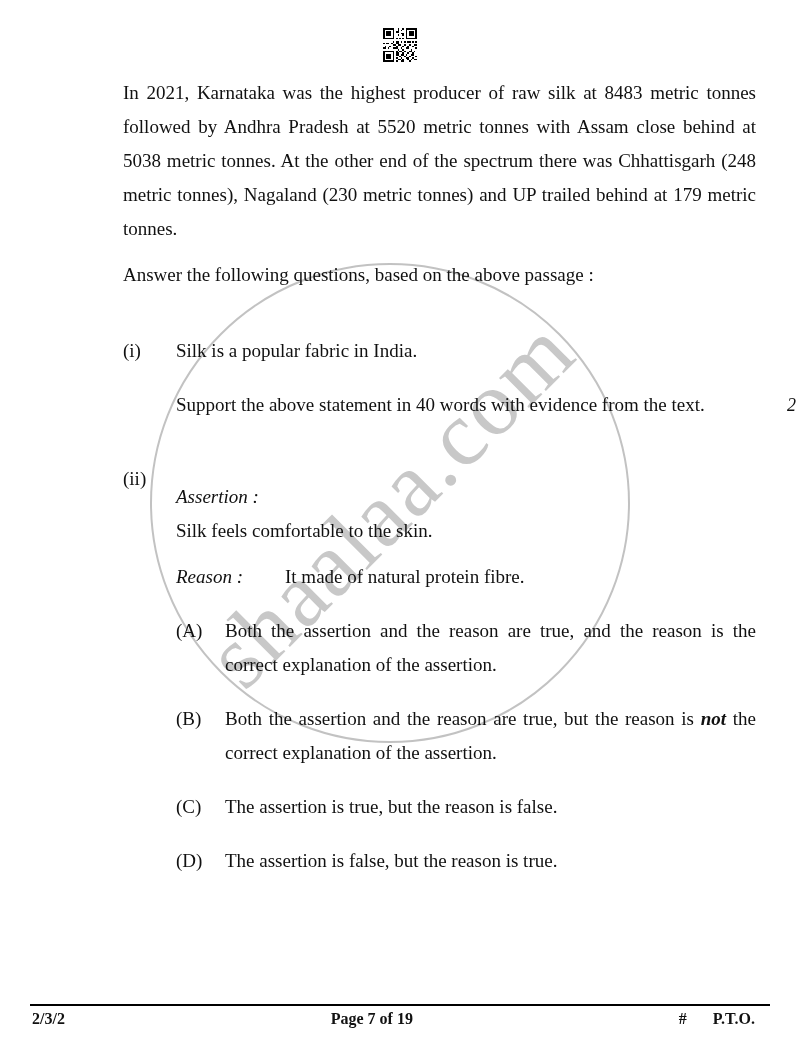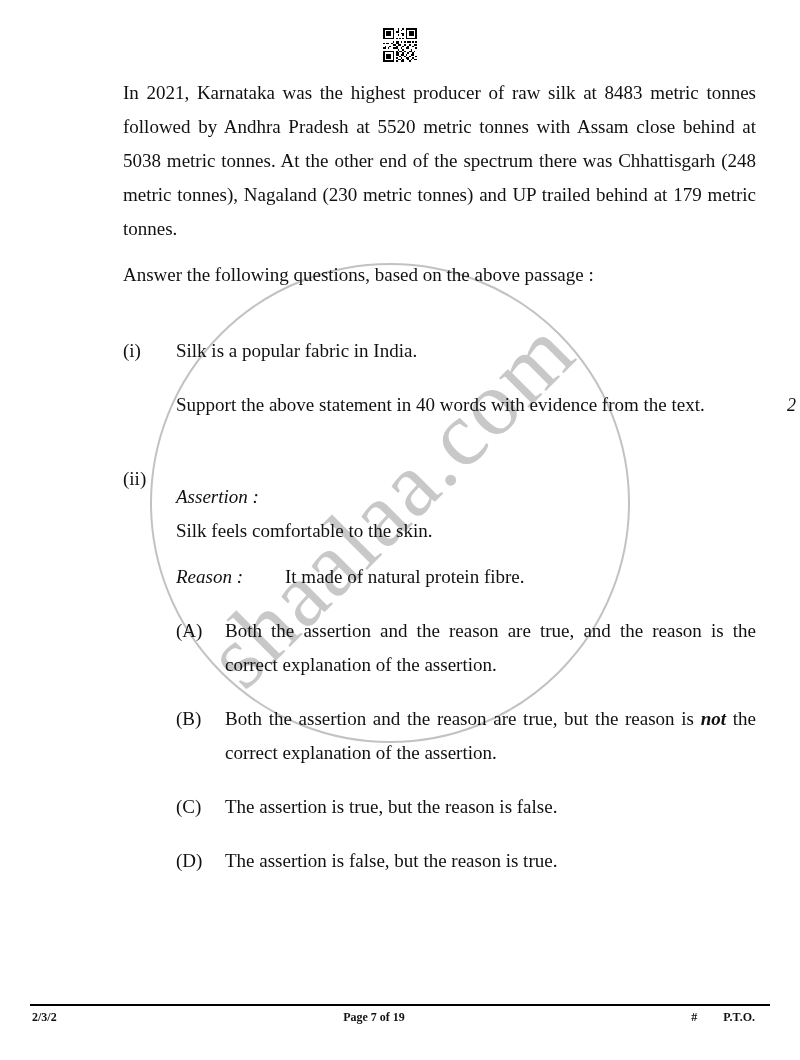--- a/index.html
+++ b/index.html
@@ -106,21 +106,21 @@
   }
   .footer {
     position: absolute;
     left: 0; right: 0;
     top: 1010px;
     display: flex;
     justify-content: space-between;
     align-items: baseline;
     padding: 0 45px 0 32px;
     font-weight: bold;
-    font-size: 12px;
+    font-size: 16px;
     z-index: 2;
   }
   .footer .f-right .hash { margin-right: 26px; }
 </style>
 </head>
 <body>
 
 <div class="page">
 
   <div class="watermark">

